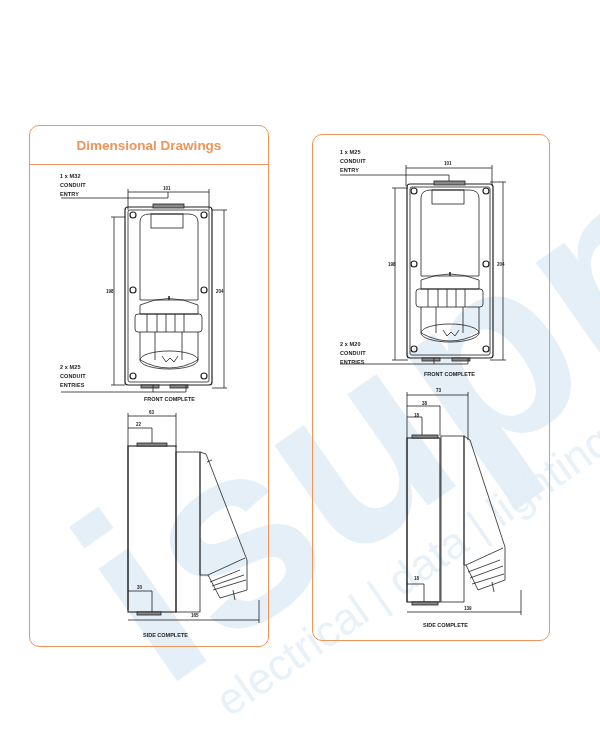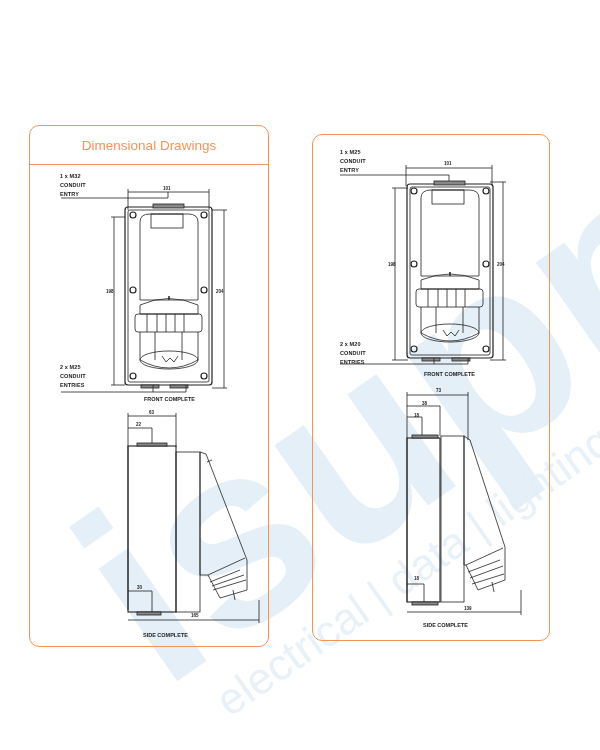--- a/index.html
+++ b/index.html
@@ -1,19 +1,19 @@
 <!DOCTYPE html>
 <html><head>
 <meta charset="utf-8">
 <style>
   html,body{margin:0;padding:0;background:#fff;}
   body{width:600px;height:750px;position:relative;overflow:hidden;font-family:"Liberation Sans",sans-serif;}
   .watermark{position:absolute;left:0;top:0;width:600px;height:750px;pointer-events:none;}
   .panel{position:absolute;border:1.5px solid #f0945a;border-radius:10px;background:transparent;}
-  .panel-left{left:29px;top:125px;width:238px;height:520px;}
+  .panel-left{left:29px;top:125px;width:238px;height:520px;font-weight:bold;}
   .panel-right{left:312px;top:134px;width:236px;height:505px;}
   .panel-title{position:absolute;left:0;right:0;top:0;height:38px;border-bottom:1.5px solid #f0945a;
     display:flex;align-items:center;justify-content:center;color:#f0945a;font-size:13.5px;}
   .lbl{position:absolute;font-size:5.5px;font-weight:bold;color:#222;line-height:9px;letter-spacing:0.1px;}
   .cap{position:absolute;font-size:5.5px;font-weight:bold;color:#222;}
   .dim{position:absolute;font-size:4.5px;font-weight:bold;color:#222;}
   svg.draw{position:absolute;left:0;top:0;overflow:visible;}
 </style>
 </head>
 <body>

